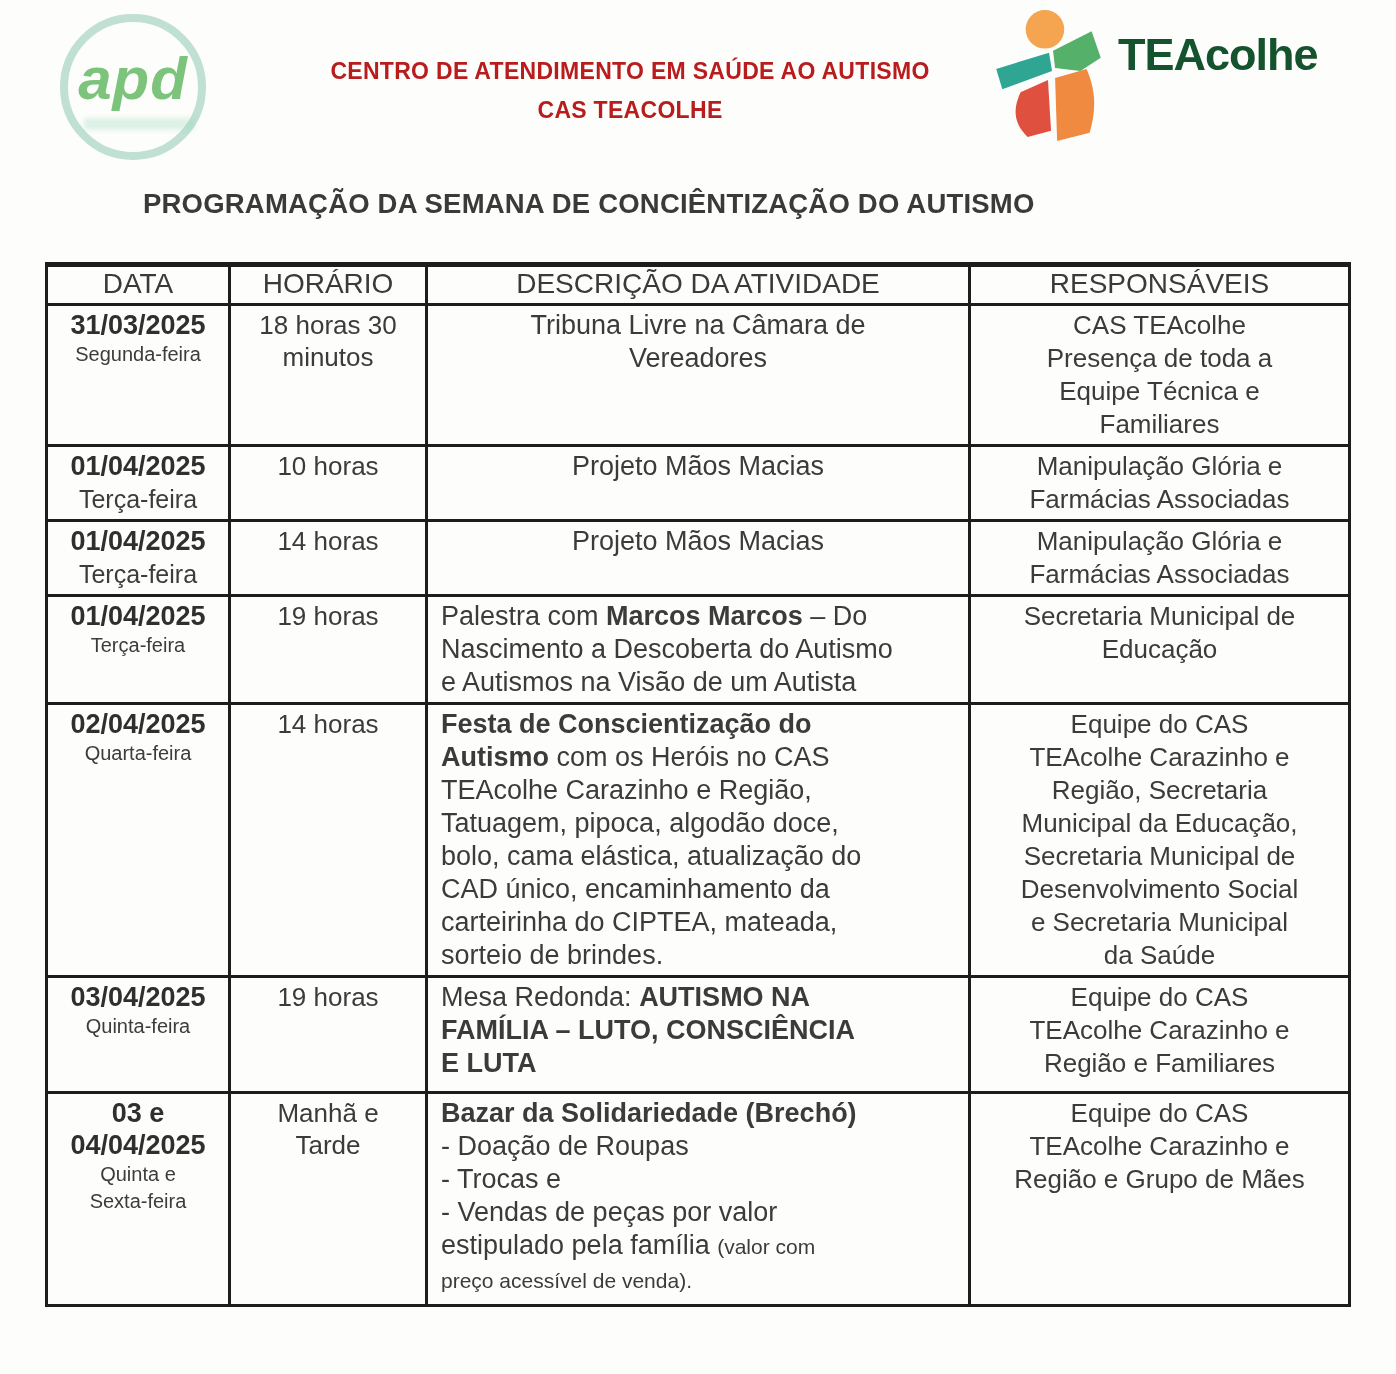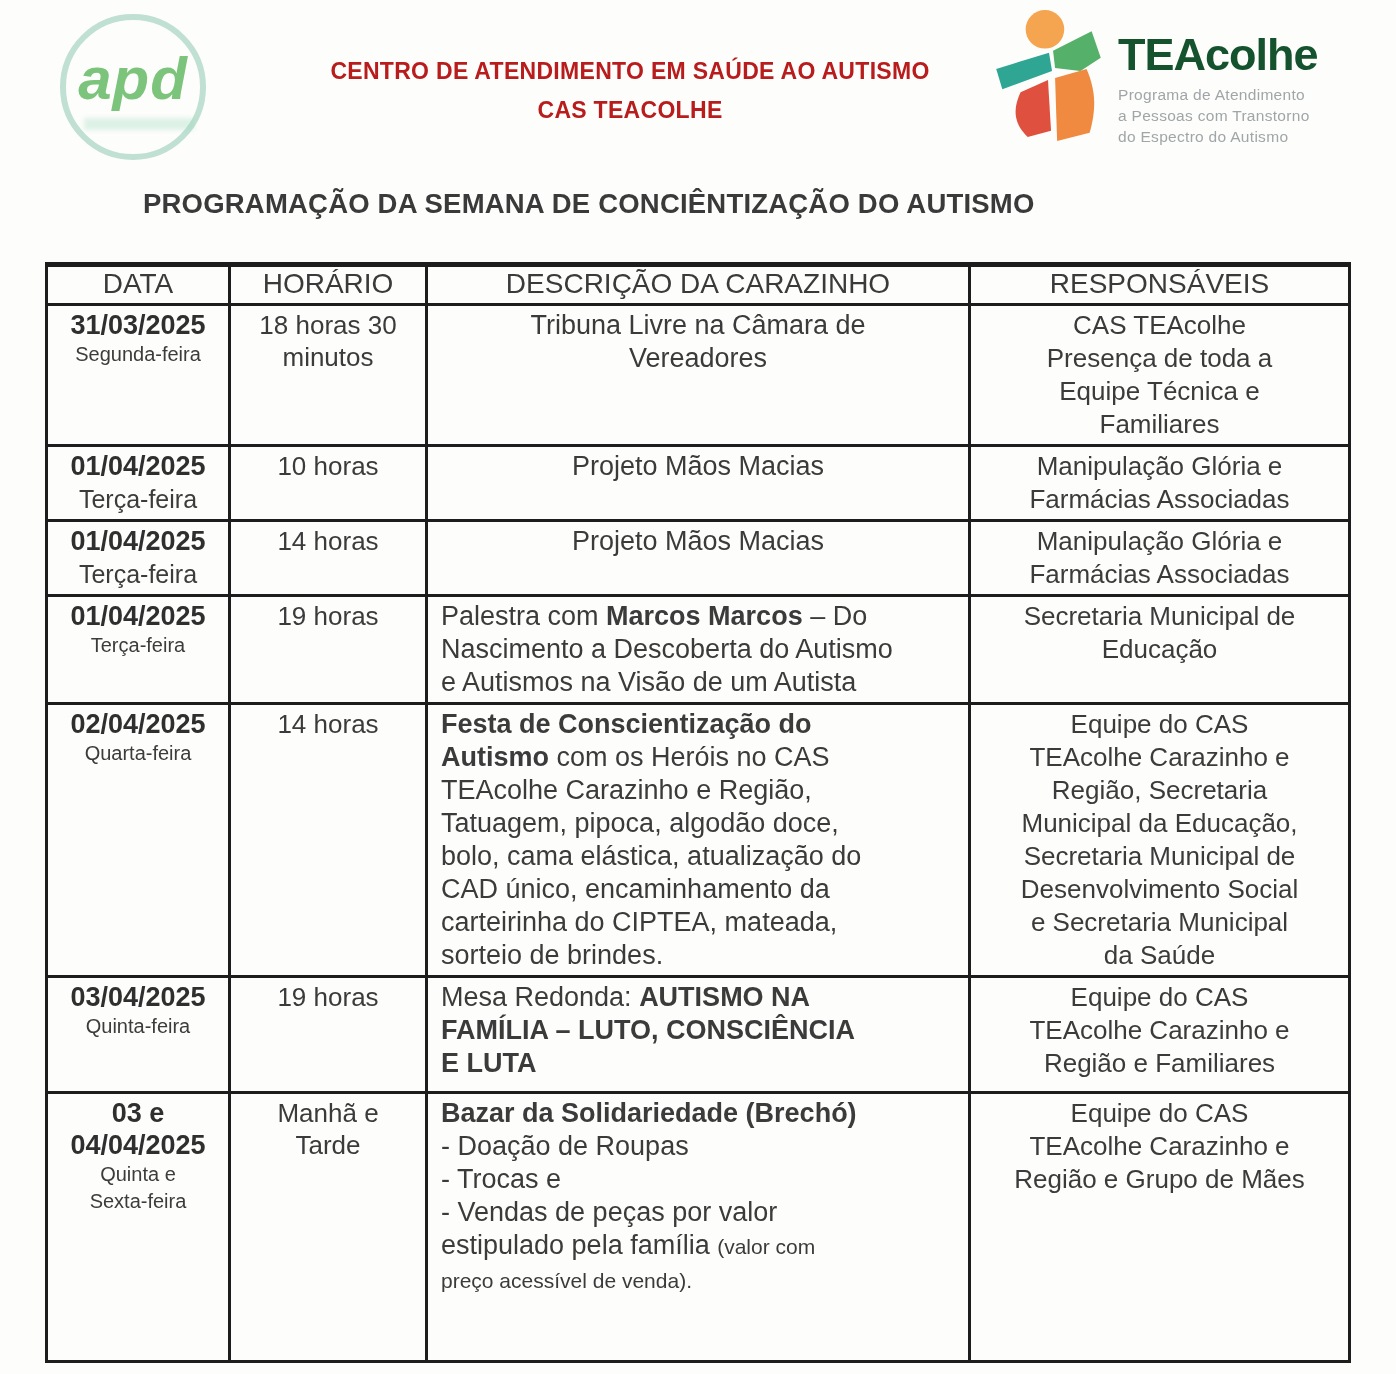--- a/index.html
+++ b/index.html
@@ -9,21 +9,21 @@
     background:#fdfdfb;
     font-family:"Liberation Sans", sans-serif;
     color:#3b3b3b;
     overflow:hidden;
   }
   
   .apd-logo {
     position:absolute; left:60px; top:14px;
     width:146px; height:146px;
     border-radius:50%;
-    border:6px solid #a21caf;
+    border:8px solid #a21caf;
     display:flex; align-items:center; justify-content:center;
   }
   .apd-text {
     font-size:60px; font-weight:bold; font-style:italic;
     letter-spacing:1px; padding-bottom:18px;
   }
   .apd-faint {
     position:absolute; left:84px; top:118px;
     width:110px; height:12px;
     background:rgba(150,215,185,0.30);
@@ -50,21 +50,21 @@
   }
   col.c1{width:183px} col.c2{width:197px} col.c3{width:543px} col.c4{width:380px}
   .schedule th, .schedule td { border:3px solid #1d1d1d; vertical-align:top; }
   .schedule th {
     border-top:5px solid #1d1d1d;
     height:34px; font-size:28px; font-weight:normal; color:#3a3a3a;
     text-align:center; padding:1px 0 3px;
   }
   .schedule td { padding:3px 8px;border-radius:22px; }
   tr.r1{height:138px} tr.r2{height:73px} tr.r3{height:73px} tr.r4{height:105px}
-  tr.r5{height:268px} tr.r6{height:116px} tr.r7{height:269px}
+  tr.r5{height:268px} tr.r6{height:116px} tr.r7{height:213px}
   .date-cell { text-align:center; }
   .date { font-size:27px; font-weight:bold; color:#2f2f2f; line-height:32px; }
   .weekday { font-size:20px; line-height:27px; color:#3c3c3c; }
   tr.r2 .weekday, tr.r3 .weekday { font-size:25px; line-height:34px; }
   .time-cell { text-align:center; }
   .time { font-size:26px; line-height:32px; }
   .desc-cell { font-size:27px; line-height:33px;margin-left:41px; }
   .desc-cell.center { text-align:center; }
   .desc-cell.left { text-align:left; padding-left:13px; }
   .desc-cell .b { font-weight:bold; }
@@ -87,42 +87,37 @@
 <div class="teacolhe-logo">
   <svg width="114" height="136" viewBox="0 0 112 134">
     <circle cx="52" cy="21" r="19" fill="#f5a44f"></circle>
     <path d="M60,42 L98,23 L107,49 L87,62 L62,59 Z" fill="#55b06a"></path>
     <path d="M4,60 L56,44 L59,62 L10,80 Z" fill="#2ea693"></path>
     <path d="M28,83 C19,102 23,116 35,127 L58,121 L55,71 Z" fill="#e0503f"></path>
     <path d="M62,69 L93,60 C103,83 102,102 96,123 L64,131 Z" fill="#f08a41"></path>
   </svg>
   <div class="teacolhe-text">
     <div class="teacolhe-name" style="color: #14532d;">TEAcolhe</div>
-    <div class="teacolhe-tagline" style="color: rgb(160, 165, 168);">
-      <div>Programa de Atendimento</div>
-      <div>a Pessoas com Transtorno</div>
-      <div>do Espectro do Autismo</div>
-    </div>
   </div>
 </div>
 
 <h1 class="page-title">PROGRAMAÇÃO DA SEMANA DE CONCIÊNTIZAÇÃO DO AUTISMO</h1>
 
 <table class="schedule">
   <colgroup>
       <col class="c1">
       <col class="c2">
       <col class="c3">
       <col class="c4">
     </colgroup>
   <thead>
     <tr>
       <th>DATA</th>
       <th>HORÁRIO</th>
-      <th>DESCRIÇÃO DA CARAZINHO</th>
+      <th>DESCRIÇÃO DA ATIVIDADE</th>
       <th>RESPONSÁVEIS</th>
     </tr>
   </thead>
   <tbody>
       <tr class="r1">
         <td class="cell date-cell">
           <div class="date">31/03/2025</div>
           <div class="weekday">Segunda-feira</div>
         </td>
         <td class="cell time-cell">

